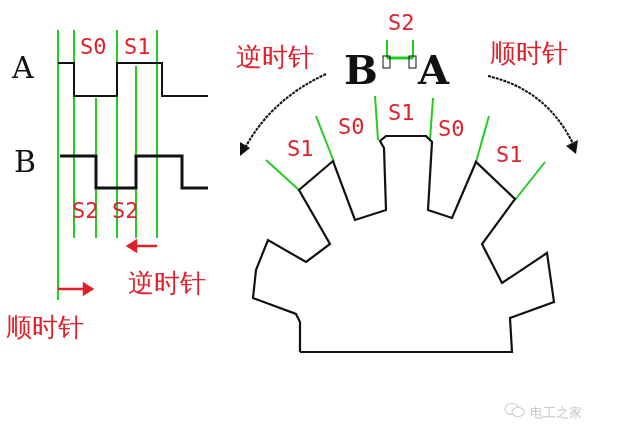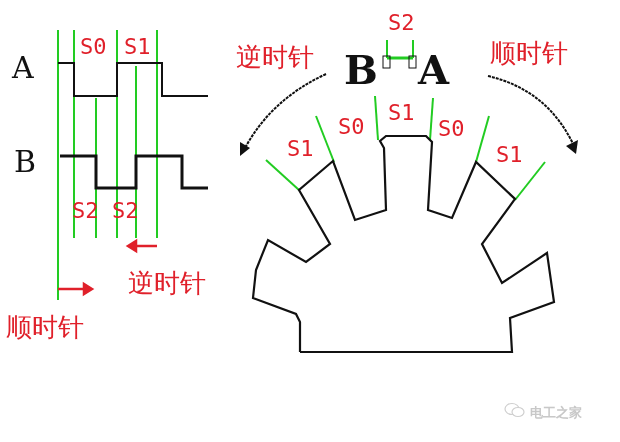--- a/index.html
+++ b/index.html
@@ -2,21 +2,21 @@
 <html><head>
 <meta charset="utf-8">
 <style>
   html,body{margin:0;padding:0;background:#ffffff;}
   #canvas{position:relative;width:620px;height:442px;background:#ffffff;overflow:hidden;font-family:"DejaVu Sans","Liberation Sans",sans-serif;}
   svg{position:absolute;left:0;top:0;}
   .red{fill:#e0202a;}
   .lbl{font-family:"DejaVu Sans Mono","Liberation Mono",monospace;font-size:22px;}
   .cn{font-family:"DejaVu Sans","Liberation Sans",sans-serif;font-size:26px;}
   .big{font-family:"DejaVu Serif","Liberation Serif",serif;font-size:30px;fill:#111;}
-  .wm{position:absolute;left:530px;top:404px;font-size:13px;color:#c8c8c8;font-family:"DejaVu Sans",sans-serif;font-weight:bold;}
+  .wm{position:absolute;left:530px;top:404px;font-size:13px;color:#c8c8c8;font-family:"DejaVu Sans",sans-serif;}
   .wm-icon{position:absolute;left:504px;top:402px;width:22px;height:16px;}
 </style>
 </head>
 <body>
 
 <div id="canvas">
   <svg width="620" height="442" viewBox="0 0 620 442">
 
     <g stroke="#22cc22" stroke-width="2">
       <line x1="58" y1="30" x2="58" y2="300"></line>

